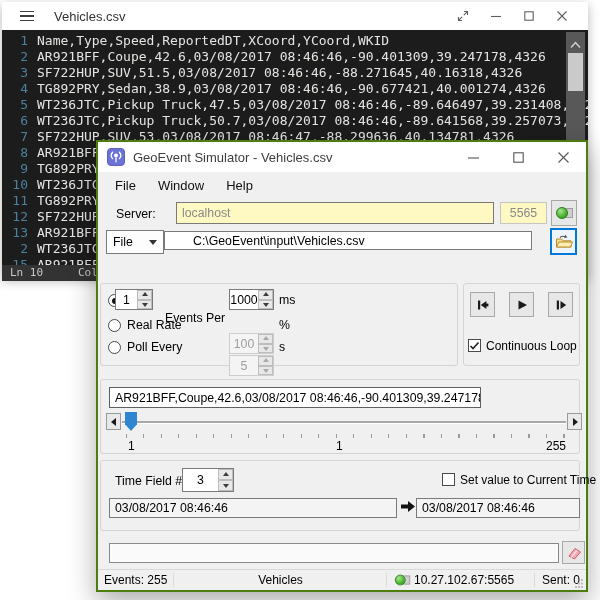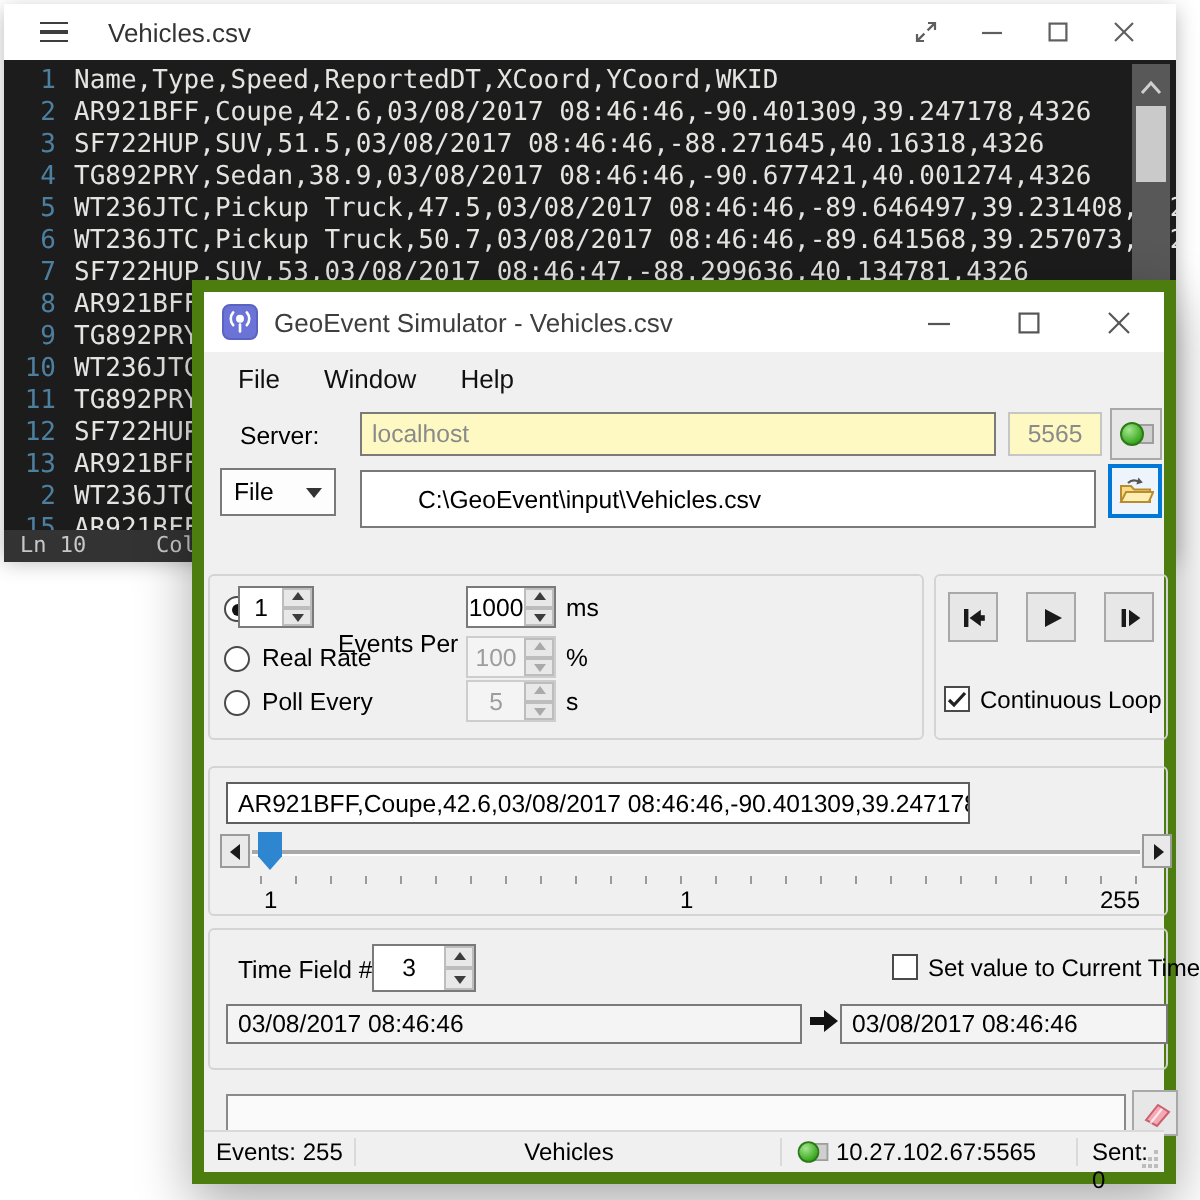--- a/index.html
+++ b/index.html
@@ -20,21 +20,21 @@
   .ed-ln{width:26px;text-align:right;color:#4d80a0;flex:none;margin-right:9px;}
   .ed-tx{color:#e4e4e1;}
   .ed-scroll{position:absolute;top:2px;right:3px;width:19px;height:230px;background:#585858;}
   .ed-scroll .chev{display:block;text-align:center;padding-top:5px;}
   .ed-thumb{position:absolute;left:2px;right:2px;top:21px;height:38px;background:#cacaca;}
   .ed-status{height:16px;background:#333;color:#c7c7c7;position:relative;
              font:11px/16px "DejaVu Sans Mono","Liberation Mono",monospace;}
   .ed-status .s1{position:absolute;left:8px;} .ed-status .s2{position:absolute;left:76px;}
   
   .win-sim{position:absolute;left:96px;top:140px;width:492px;height:452px;background:#f0f0f0;
-           border:6px solid #4d7c0f;box-shadow:0 10px 26px rgba(0,0,0,.33);box-sizing:border-box;}
+           border:2px solid #4d7c0f;box-shadow:0 10px 26px rgba(0,0,0,.33);box-sizing:border-box;}
   .sim-titlebar{height:30px;background:#fff;display:flex;align-items:center;}
   .sim-icon{margin:0 8px 0 9px;line-height:0;}
   .sim-title{font-size:13px;color:#3e3e3e;}
   .sim-ctrls{margin-left:auto;display:flex;height:100%;}
   .sim-ctrl{width:45px;display:flex;align-items:center;justify-content:center;}
   .menubar{height:26px;background:#f0f0f0;display:flex;align-items:center;padding-left:6px;
            font-size:13px;color:#101010;}
   .menu-item{padding:3px 11px;}
   .lbl{position:absolute;font-size:12.3px;color:#000;white-space:nowrap;}
   .tb{position:absolute;background:#fff;border:1px solid #7a7a7a;font-size:12.3px;color:#000;
@@ -45,21 +45,21 @@
   .grp{position:absolute;border:1px solid #d4d4d4;border-radius:3px;box-sizing:border-box;}
   .btn3d{position:absolute;background:#e7e7e7;border:1px solid #a8a8a8;display:flex;
          align-items:center;justify-content:center;box-sizing:border-box;line-height:0;}
   .spin{position:absolute;display:flex;border:1px solid #7a7a7a;background:#fff;box-sizing:border-box;}
   .spin .val{flex:1;font-size:12.3px;color:#000;display:flex;align-items:center;justify-content:center;}
   .spin .btns{width:15px;display:flex;flex-direction:column;}
   .spin .btns span{flex:1;background:#e8e8e8;border:1px solid #bdbdbd;display:flex;
                    align-items:center;justify-content:center;}
   .spin .up::after{content:"";border:3px solid transparent;border-bottom:4px solid #3c3c3c;margin-top:-4px;}
   .spin .dn::after{content:"";border:3px solid transparent;border-top:4px solid #3c3c3c;margin-bottom:-4px;}
-  .spin.dis{border-color:#cdcdcd;background:#f4f4f4;}
+  .spin.dis{border-color:#cdcdcd;background:#f4f4f4;margin-top:19px;}
   .spin.dis .val{color:#9d9d9d;}
   .spin.dis .up::after{border-bottom-color:#a9a9a9;} .spin.dis .dn::after{border-top-color:#a9a9a9;}
   .radio{position:absolute;width:13px;height:13px;border:1px solid #4a4a4a;border-radius:50%;
          background:#fff;box-sizing:border-box;}
   .radio.sel::after{content:"";position:absolute;left:2.5px;top:2.5px;width:6px;height:6px;
          border-radius:50%;background:#111;}
   .cbx{position:absolute;width:13px;height:13px;border:1px solid #4a4a4a;background:#fff;
        box-sizing:border-box;display:flex;align-items:center;justify-content:center;}
   .combo{position:absolute;background:#fdfdfd;border:1px solid #7a7a7a;display:flex;align-items:center;
          font-size:12.3px;box-sizing:border-box;padding:0 6px;}
@@ -188,21 +188,21 @@
     <span class="orb">
         <i class="bx"></i>
         <i class="bl"></i>
       </span>
   </div>
 
   <div class="combo" style="left:8px;top:88px;width:58px;height:24px;">
     <span>File</span>
     <span class="chev"></span>
   </div>
-  <div class="tb" style="left:78px;top:89px;width:368px;height:29px;padding-left:28px;">C:\GeoEvent\input\Vehicles.csv</div>
+  <div class="tb" style="left:66px;top:89px;width:368px;height:19px;padding-left:28px;">C:\GeoEvent\input\Vehicles.csv</div>
   <div class="btn3d" style="left:452px;top:86px;width:27px;height:27px;background:#eef4fc;border:2px solid #0078d7;">
     <span><svg width="18" height="15" viewBox="0 0 18 15">
           <path d="M5 3.5Q7.5 1.2 10.5 3" fill="none" stroke="#555" stroke-width="1.1"></path>
           <polygon points="10.2,0.8 12.4,3.2 9.2,4.2" fill="#555"></polygon>
           <path d="M1.5 13V5h5l1.6 1.8H16V13Z" fill="#fbdc86" stroke="#b98d2f"></path>
           <path d="M1.5 13 4 8h13.6l-2.2 5Z" fill="#ffeeb4" stroke="#b98d2f"></path>
         </svg></span>
   </div>
 
   <div class="grp" style="left:2px;top:141px;width:358px;height:83px;"></div>

